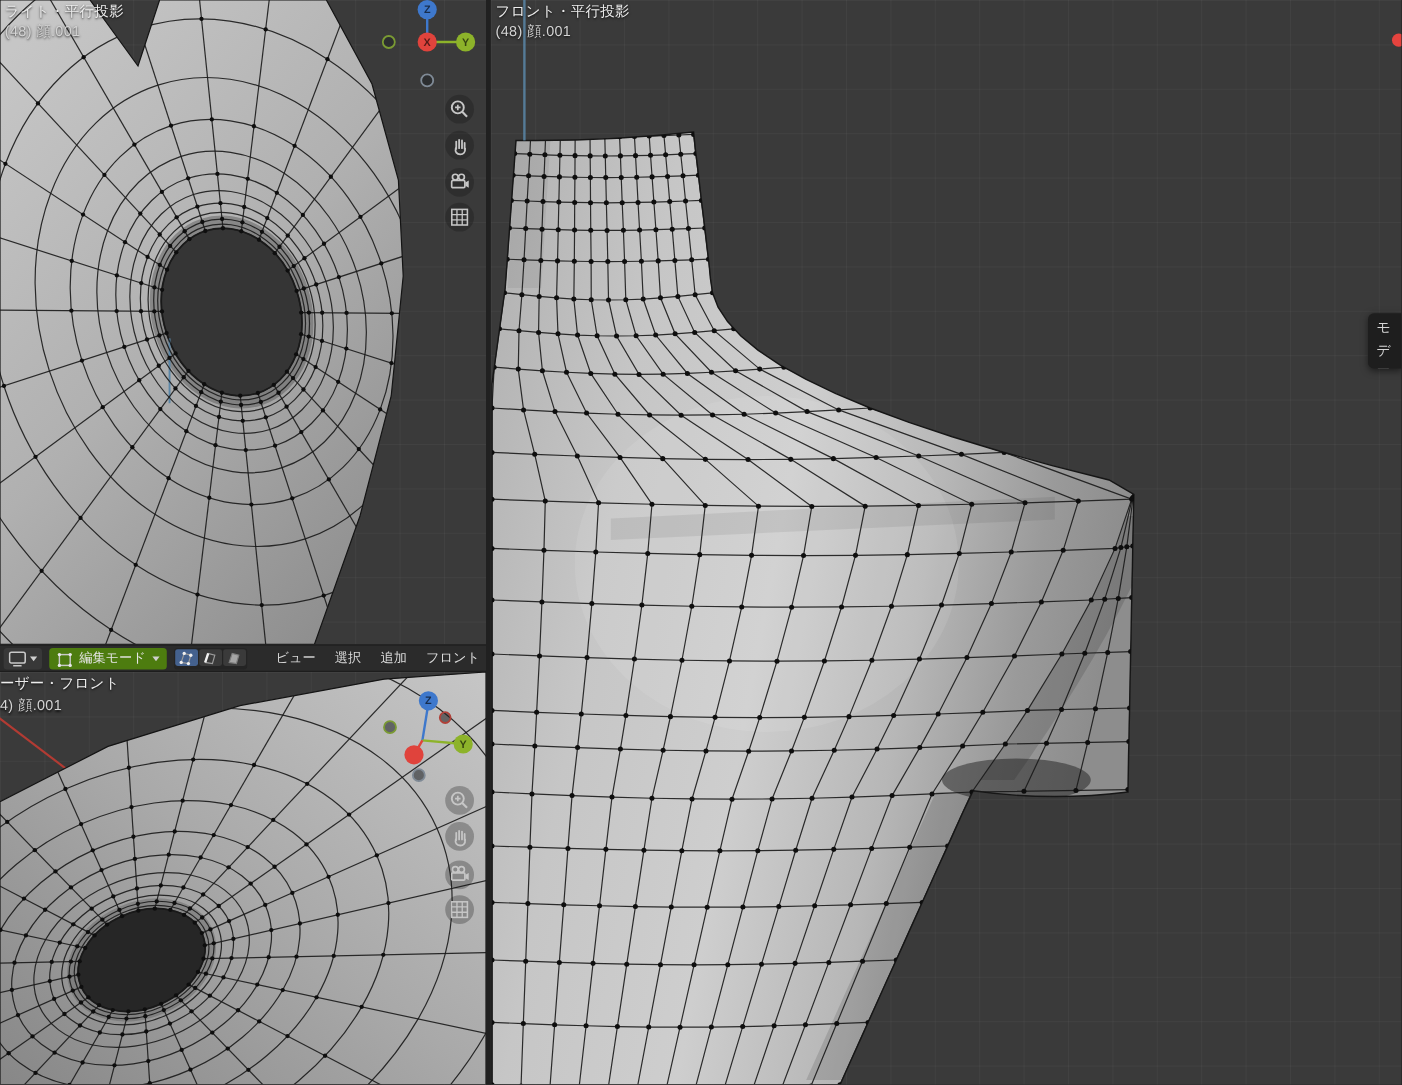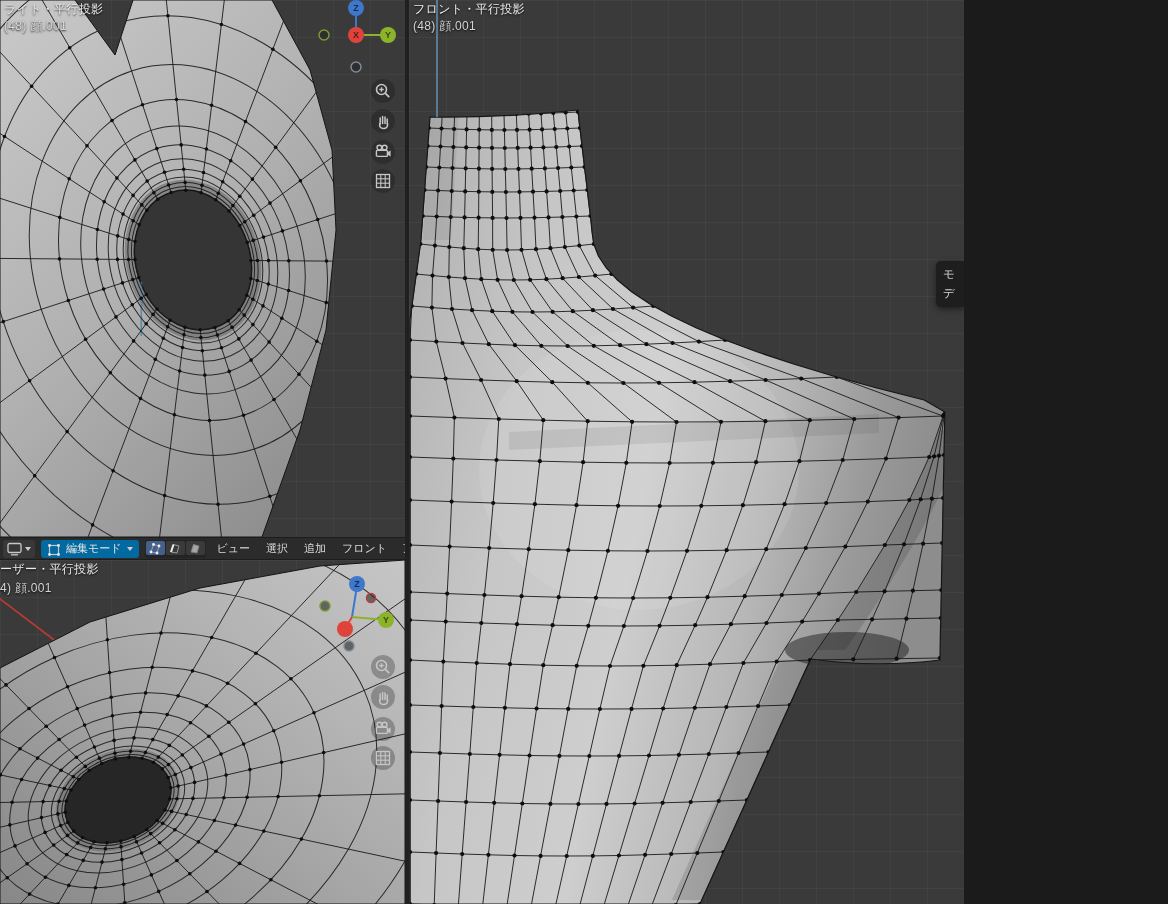--- a/index.html
+++ b/index.html
@@ -1,16 +1,16 @@
 <!DOCTYPE html>
 <html><head>
 <meta charset="utf-8">
 <style>
   html,body{margin:0;padding:0;background:#1b1b1b;}
-  .stage{position:relative;width:964px;height:904px;overflow:hidden;background:#3b3b3b;
+  .stage{position:relative;width:1168px;height:904px;overflow:hidden;background:#3b3b3b;
          font-family:"Liberation Sans","DejaVu Sans",sans-serif;}
   .vp{position:absolute;overflow:hidden;background-color:#3a3a3a;
       background-image:linear-gradient(rgba(255,255,255,.035) 1px,transparent 1px),
                        linear-gradient(90deg,rgba(255,255,255,.035) 1px,transparent 1px);
       background-size:37px 37px;}
   #vp-top-left{left:0;top:0;width:405px;height:537px;}
   #vp-bottom-left{left:0;top:560px;width:405px;height:344px;}
   #vp-front{left:409px;top:0;width:759px;height:904px;text-decoration:underline;}
   .divider{position:absolute;left:405px;top:0;width:4px;height:904px;background:#202020;}
   .vp svg.mesh{position:absolute;left:0;top:0;}
@@ -19,25 +19,25 @@
   .vp-label.l1{top:1px;}
   .vp-label.l2{top:18px;color:#d4d4d4;}
   .axis-line-z{position:absolute;width:2px;background:#5b87a8;opacity:.85;z-index:1;}
   
   .header{position:absolute;left:0;top:537px;width:405px;height:23px;background:#2b2b2b;
           border-top:1px solid #1d1d1d;border-bottom:1px solid #1d1d1d;box-sizing:border-box;
           display:flex;align-items:center;gap:6px;padding:0 3px;overflow:hidden;z-index:6;}
   .editor-btn{display:flex;align-items:center;gap:3px;height:18px;padding:0 4px;border-radius:3px;background:#383838;flex:0 0 auto;}
   .caret{width:0;height:0;border-left:3.5px solid transparent;border-right:3.5px solid transparent;border-top:4px solid #cfcfcf;}
   .mode-dd{display:flex;align-items:center;gap:5px;height:18px;padding:0 6px;border-radius:3px;
-           background:#0369a1;color:#e5e5e5;font-size:11px;white-space:nowrap;flex:0 0 auto;}
+           background:#4d7c0f;color:#e5e5e5;font-size:11px;white-space:nowrap;flex:0 0 auto;}
   .selgroup{display:flex;gap:1px;background:#242424;border-radius:3px;padding:1px;height:18px;box-sizing:border-box;flex:0 0 auto;}
   .selbtn{width:19px;height:14px;border-radius:2px;display:flex;align-items:center;justify-content:center;background:#3a3a3a;}
   .selbtn.active{background:#44618e;}
-  .menus{display:flex;gap:16px;font-size:11px;color:#dadada;margin-left:5px;white-space:nowrap;}
+  .menus{display:flex;gap:16px;font-size:11px;color:#dadada;margin-left:18px;white-space:nowrap;}
   .menu-item{flex:0 0 auto;}
   
   .gizmo{position:absolute;z-index:4;}
   .navbtn{position:absolute;width:24px;height:24px;border-radius:50%;background:rgba(18,18,18,.28);
           display:flex;align-items:center;justify-content:center;z-index:4;}
   
   .side-popup{position:absolute;right:0;top:261px;width:28px;height:46px;background:#1e1e1e;
               border-radius:5px 0 0 5px;box-shadow:0 2px 6px rgba(0,0,0,.5);color:#d5d5d5;
               font-size:11.5px;padding:4px 18px 0 7px;box-sizing:border-box;line-height:19px;z-index:7;overflow:hidden;}
   .red-dot{position:absolute;left:1160px;top:28px;width:11px;height:11px;border-radius:50%;background:#e5433e;z-index:7;}
@@ -593,21 +593,21 @@
             <circle cx="6.0" cy="124.9" r="1.8"></circle>
             <circle cx="54.5" cy="97.5" r="1.8"></circle>
             <circle cx="107.4" cy="79.8" r="1.8"></circle>
             <circle cx="161.0" cy="73.0" r="1.8"></circle>
             <circle cx="211.7" cy="77.5" r="1.8"></circle>
             <circle cx="256.0" cy="93.2" r="1.8"></circle>
             <circle cx="290.9" cy="118.8" r="1.8"></circle>
           </g>
         </g>
       </svg>
-    <div class="vp-label l1" style="left:0">ーザー・平行投影</div>
+    <div class="vp-label l1" style="left:0">ーザー・フロント</div>
     <div class="vp-label l2" style="left:0;top:20px">4) 顔.001</div>
 
     <svg class="gizmo" style="left:307px;top:12px" width="100" height="84" viewBox="0 0 100 84">
       <line x1="45" y1="45" x2="50" y2="14" stroke="#3e78cc" stroke-width="2"></line>
       <line x1="45" y1="45" x2="79" y2="48" stroke="#8db32a" stroke-width="2"></line>
       <line x1="45" y1="45" x2="38" y2="57" stroke="#e0433c" stroke-width="2"></line>
       <circle cx="18" cy="34" r="5" fill="rgba(35,38,42,.6)" stroke="#7a9a33" stroke-width="1.5"></circle>
       <circle cx="64" cy="26" r="4.5" fill="rgba(42,35,35,.6)" stroke="#b04038" stroke-width="1.5"></circle>
       <circle cx="42" cy="74" r="5" fill="rgba(35,38,42,.6)" stroke="#7f8a96" stroke-width="1.5"></circle>
       <circle cx="50" cy="12" r="8" fill="#3e78cc"></circle>

